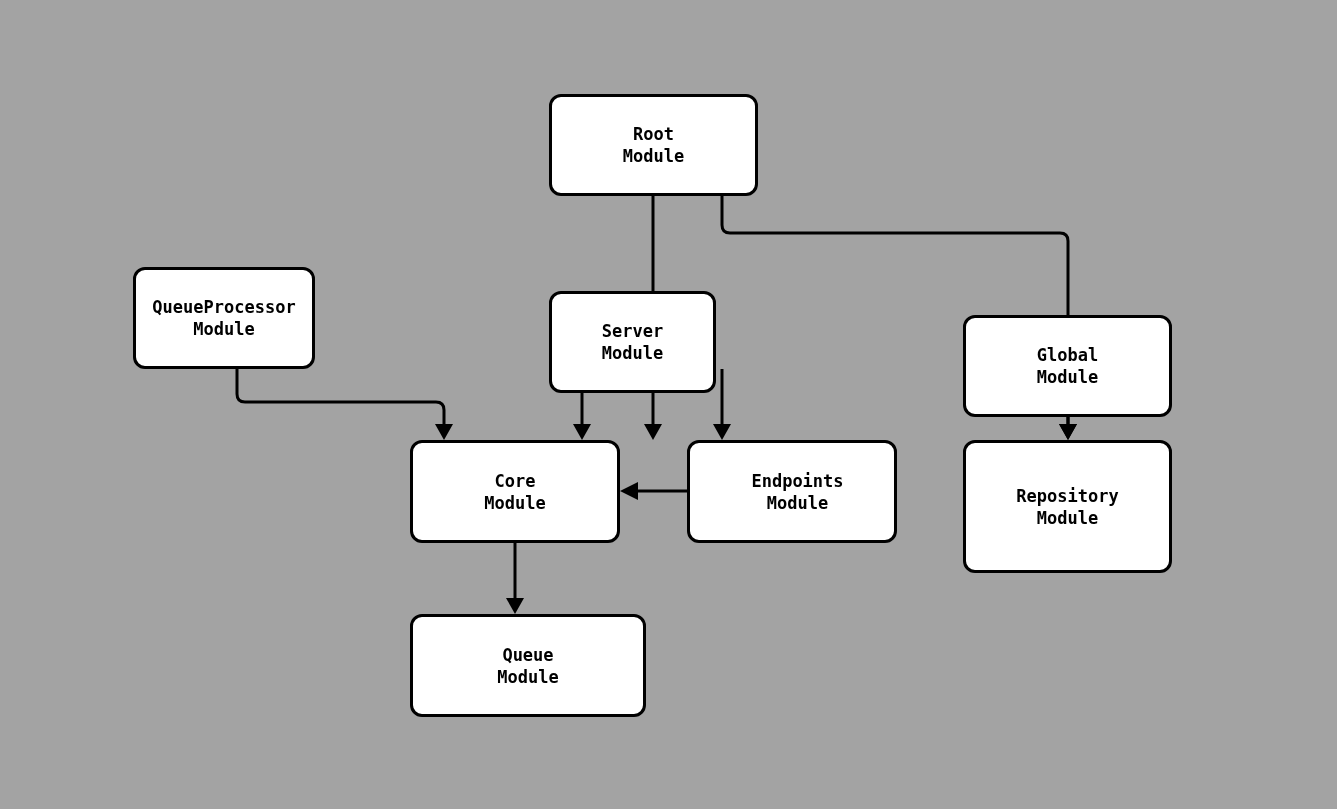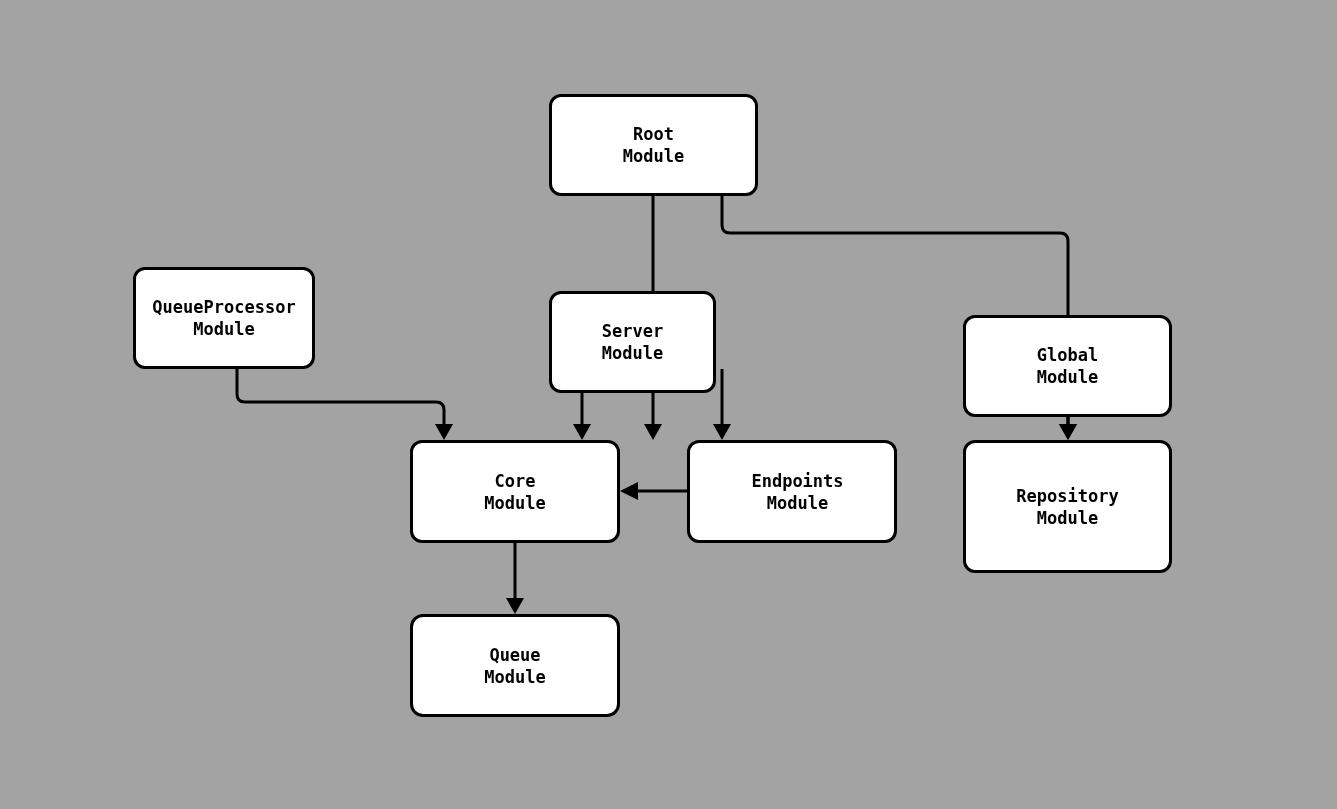--- a/index.html
+++ b/index.html
@@ -122,18 +122,18 @@
   <div class="node" style="left:687px; top:440px; width:210px; height:103px;padding-left:11px;">
     <span class="node-label">Endpoints
 Module</span>
   </div>
 
   <div class="node" style="left:963px; top:440px; width:209px; height:133px;">
     <span class="node-label">Repository
 Module</span>
   </div>
 
-  <div class="node" style="left:410px; top:614px; width:210px; height:103px;border-radius:13px;">
+  <div class="node" style="left:410px; top:614px; width:236px; height:103px;">
     <span class="node-label">Queue
 Module</span>
   </div>
 
 </div>
 
 </body></html>

